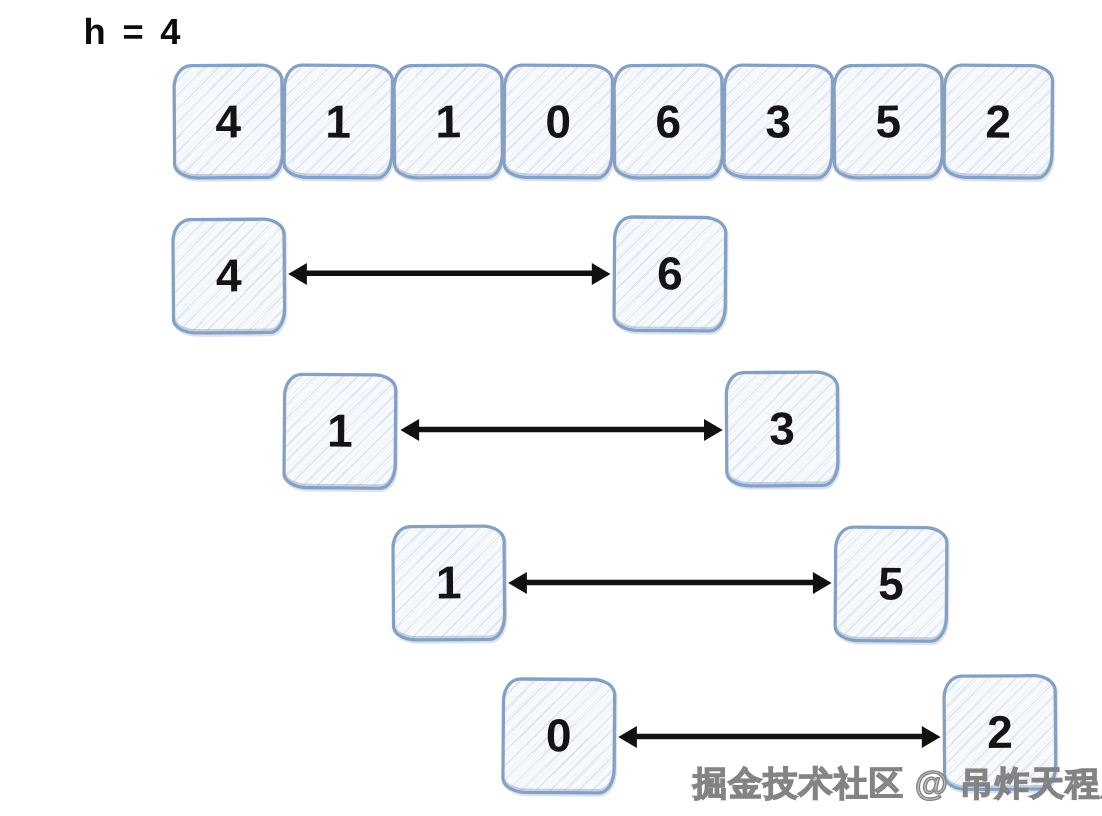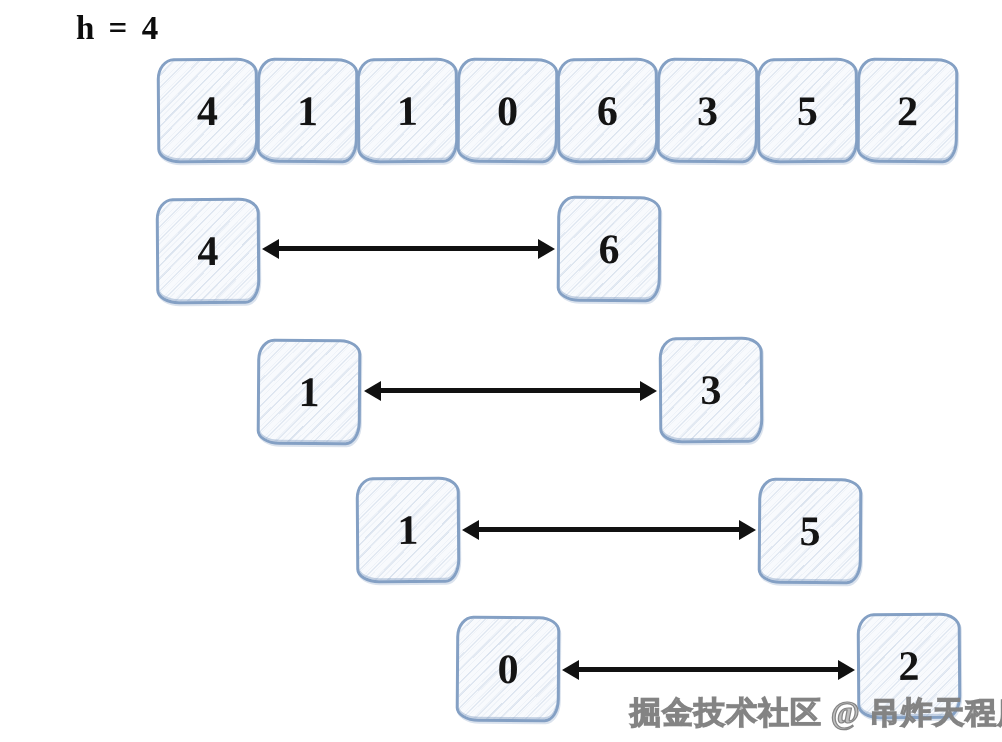--- a/index.html
+++ b/index.html
@@ -1,21 +1,21 @@
 <!DOCTYPE html>
 <html><head>
 <meta charset="utf-8">
 <style>
   html,body{margin:0;padding:0;background:#ffffff;}
   .stage{
     position:relative;
     width:1002px;height:742px;
     background:#ffffff;
     overflow:hidden;
-    font-family:Liberation Serif, serif;
+    font-family:Liberation Sans, sans-serif;
   }
   .title{
     position:absolute;left:76px;top:10px;
     font-size:33px;font-weight:700;color:#0d0d0d;
     letter-spacing:3px;
   }
   .box{
     position:absolute;
     box-sizing:border-box;
     width:101px;height:105px;

